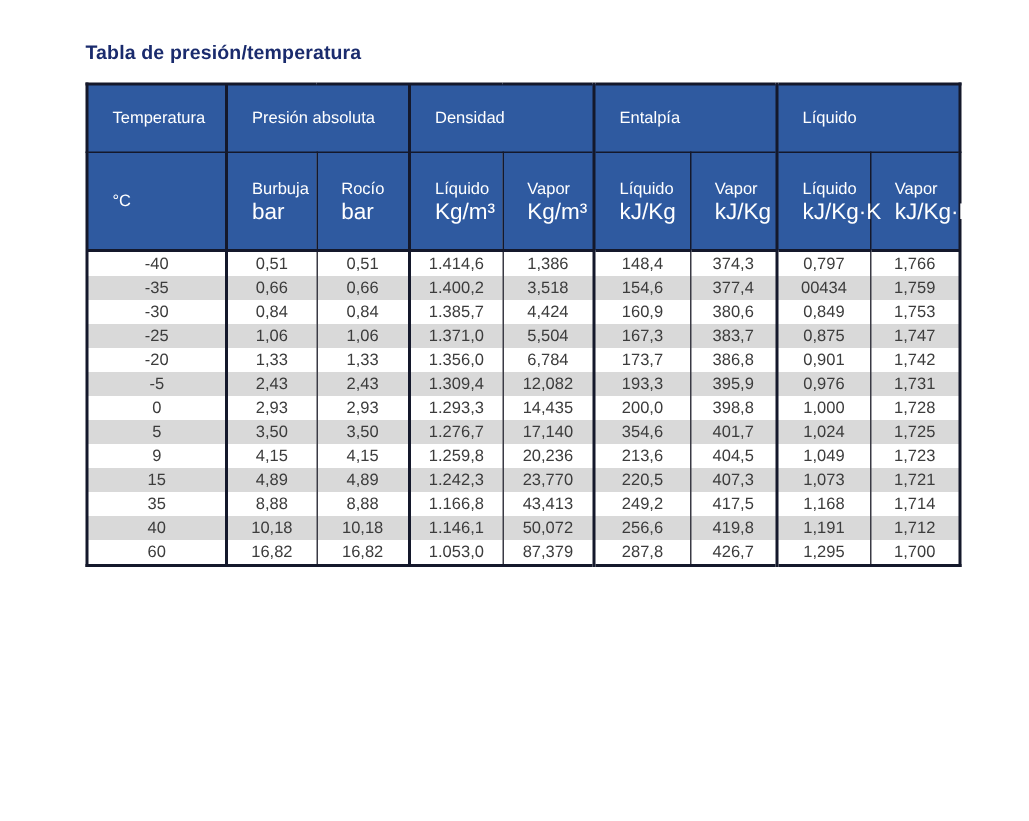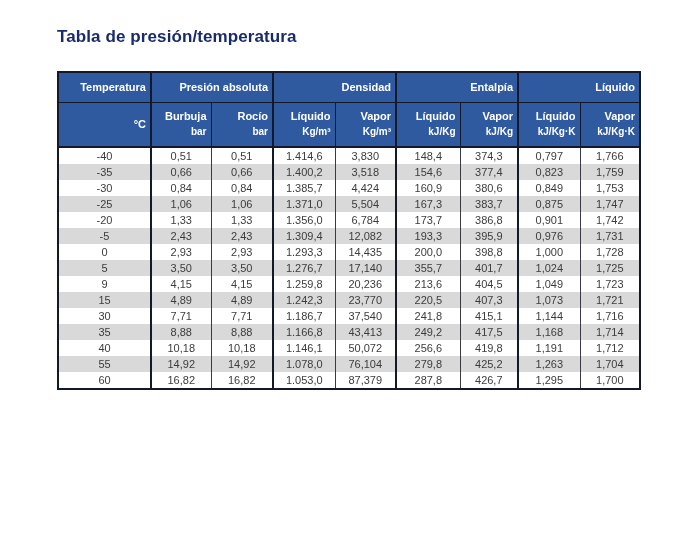--- a/index.html
+++ b/index.html
@@ -4,47 +4,47 @@
 <style>
   * { box-sizing: border-box; margin: 0; padding: 0; }
   html, body {
     width: 686px; height: 547px;
     background: #ffffff;
     font-family: "Liberation Sans", sans-serif;
     overflow: hidden;
   }
   .page { padding: 27px 0 0 57px; }
   .page-title {
-    font-size: 17px;
+    font-size: 13px;
     font-weight: bold;
     color: #1a2b6d;
     letter-spacing: 0.1px;
-    margin-bottom: 24px;
+    margin-bottom: 13px;
   }
   table.pt-table {
     border-collapse: collapse;
     table-layout: fixed;
     width: 582px;
     border: 2px solid #14182b;
   }
   .pt-table th {
     background: #2f5aa0;
     color: #ffffff;
-    font-weight: bold;
+    font-weight: normal;
     font-size: 11px;
-    text-align: right;
+    text-align: left;
     vertical-align: middle;
     border-left: 1px solid #14182b;
-    padding: 4px;
+    padding: 16px;
   }
   .pt-table thead tr.group-row th { height: 30px; border-bottom: 1px solid #14182b; }
   .pt-table thead tr.sub-row th { height: 45px; border-bottom: 2px solid #14182b; }
   .pt-table th.grp, .pt-table td.grp { border-left: 2px solid #14182b; }
   .sub-label, .sub-unit { display: block; line-height: 16px; }
-  .sub-unit { font-size: 10px; }
+  .sub-unit { font-size: 15px; }
   .pt-table td {
     font-size: 11px;
     color: #3c3c3c;
     text-align: center;
     vertical-align: middle;
     height: 16px;
     line-height: 16px;
     padding: 0;
     border-left: 1px solid #3a3a44;
     background: #ffffff;
@@ -124,35 +124,35 @@
           <span class="sub-unit">kJ/Kg·K</span>
         </th>
       </tr>
     </thead>
     <tbody>
         <tr>
           <td>-40</td>
           <td class="grp">0,51</td>
           <td>0,51</td>
           <td class="grp">1.414,6</td>
-          <td>3,830</td>
+          <td>1,386</td>
           <td class="grp">148,4</td>
           <td>374,3</td>
           <td class="grp">0,797</td>
           <td>1,766</td>
         </tr>
         <tr>
           <td>-35</td>
           <td class="grp">0,66</td>
           <td>0,66</td>
           <td class="grp">1.400,2</td>
           <td>3,518</td>
           <td class="grp">154,6</td>
           <td>377,4</td>
-          <td class="grp">0,823</td>
+          <td class="grp">00434</td>
           <td>1,759</td>
         </tr>
         <tr>
           <td>-30</td>
           <td class="grp">0,84</td>
           <td>0,84</td>
           <td class="grp">1.385,7</td>
           <td>4,424</td>
           <td class="grp">160,9</td>
           <td>380,6</td>
@@ -202,21 +202,21 @@
           <td>398,8</td>
           <td class="grp">1,000</td>
           <td>1,728</td>
         </tr>
         <tr>
           <td>5</td>
           <td class="grp">3,50</td>
           <td>3,50</td>
           <td class="grp">1.276,7</td>
           <td>17,140</td>
-          <td class="grp">355,7</td>
+          <td class="grp">354,6</td>
           <td>401,7</td>
           <td class="grp">1,024</td>
           <td>1,725</td>
         </tr>
         <tr>
           <td>9</td>
           <td class="grp">4,15</td>
           <td>4,15</td>
           <td class="grp">1.259,8</td>
           <td>20,236</td>
@@ -230,31 +230,20 @@
           <td class="grp">4,89</td>
           <td>4,89</td>
           <td class="grp">1.242,3</td>
           <td>23,770</td>
           <td class="grp">220,5</td>
           <td>407,3</td>
           <td class="grp">1,073</td>
           <td>1,721</td>
         </tr>
         <tr>
-          <td>30</td>
-          <td class="grp">7,71</td>
-          <td>7,71</td>
-          <td class="grp">1.186,7</td>
-          <td>37,540</td>
-          <td class="grp">241,8</td>
-          <td>415,1</td>
-          <td class="grp">1,144</td>
-          <td>1,716</td>
-        </tr>
-        <tr>
           <td>35</td>
           <td class="grp">8,88</td>
           <td>8,88</td>
           <td class="grp">1.166,8</td>
           <td>43,413</td>
           <td class="grp">249,2</td>
           <td>417,5</td>
           <td class="grp">1,168</td>
           <td>1,714</td>
         </tr>
@@ -263,31 +252,20 @@
           <td class="grp">10,18</td>
           <td>10,18</td>
           <td class="grp">1.146,1</td>
           <td>50,072</td>
           <td class="grp">256,6</td>
           <td>419,8</td>
           <td class="grp">1,191</td>
           <td>1,712</td>
         </tr>
         <tr>
-          <td>55</td>
-          <td class="grp">14,92</td>
-          <td>14,92</td>
-          <td class="grp">1.078,0</td>
-          <td>76,104</td>
-          <td class="grp">279,8</td>
-          <td>425,2</td>
-          <td class="grp">1,263</td>
-          <td>1,704</td>
-        </tr>
-        <tr>
           <td>60</td>
           <td class="grp">16,82</td>
           <td>16,82</td>
           <td class="grp">1.053,0</td>
           <td>87,379</td>
           <td class="grp">287,8</td>
           <td>426,7</td>
           <td class="grp">1,295</td>
           <td>1,700</td>
         </tr>

